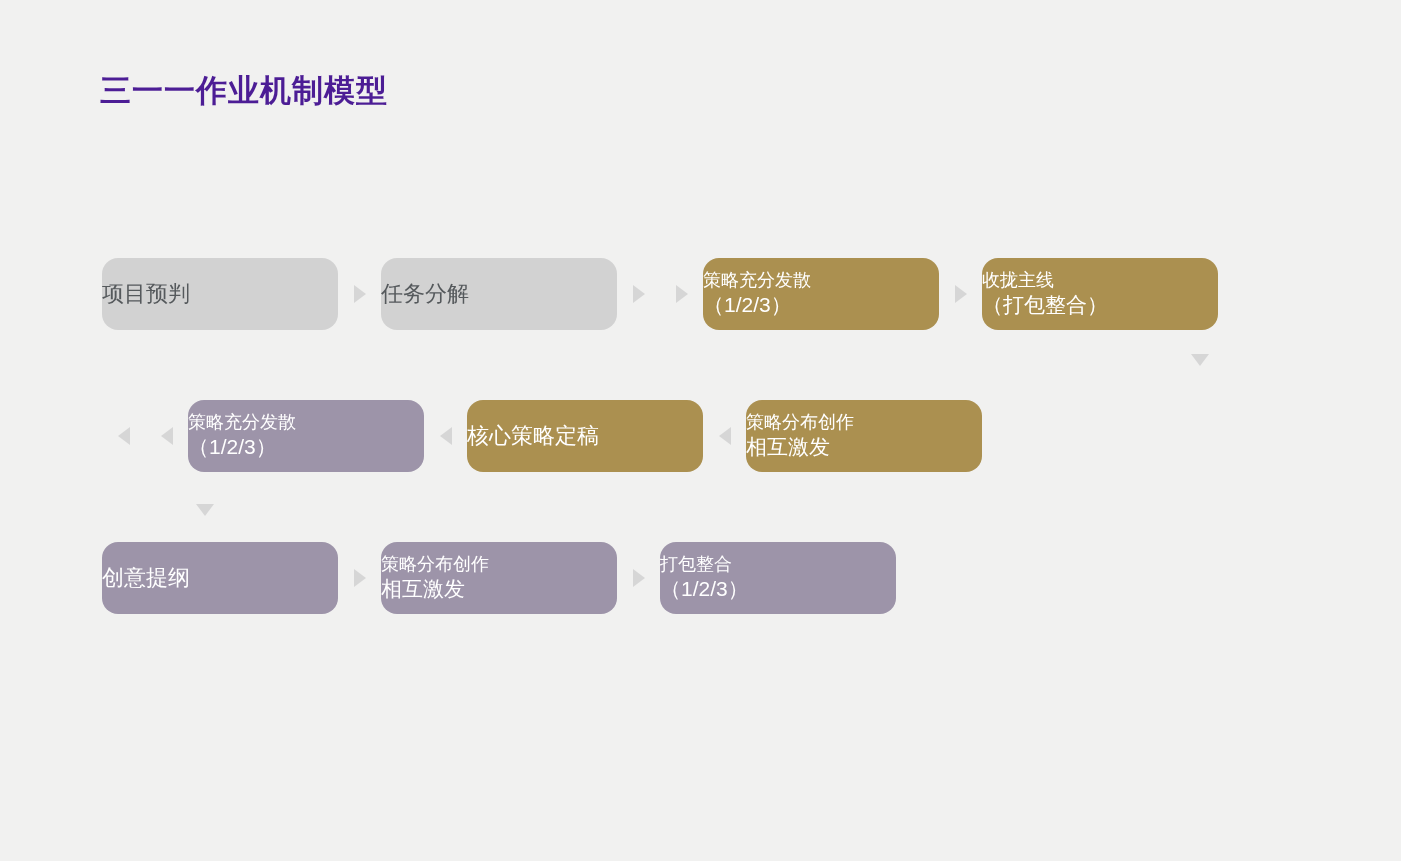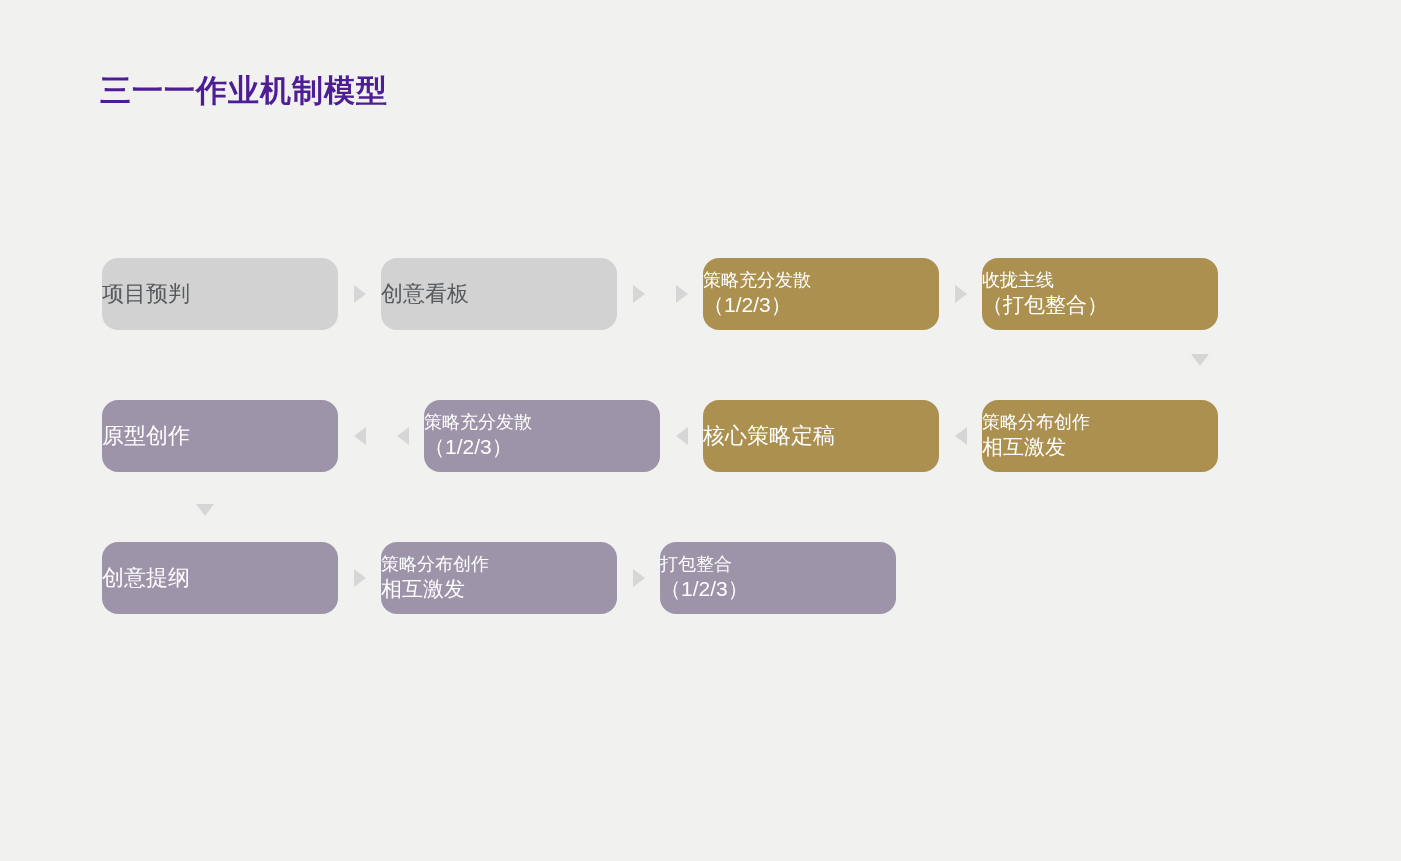--- a/index.html
+++ b/index.html
@@ -151,21 +151,21 @@
 
       <div class="node gray single">
         <span class="line1">项目预判</span>
       </div>
 
       <div class="conn">
         <span class="tri right"></span>
       </div>
 
       <div class="node gray single">
-        <span class="line1">创意看板</span>
+        <span class="line1">任务分解</span>
       </div>
 
       <div class="conn">
         <span class="tri right"></span>
       </div>
 
 
       <div class="conn">
         <span class="tri right"></span>
       </div>
@@ -181,23 +181,20 @@
 
       <div class="node gold double">
         <span class="line1">收拢主线</span>
         <span class="line2">（打包整合）</span>
       </div>
 
     </div>
 
     <div class="flow-row">
 
-      <div class="node purple single">
-        <span class="line1">原型创作</span>
-      </div>
 
       <div class="conn">
         <span class="tri left"></span>
       </div>
 
 
       <div class="conn">
         <span class="tri left"></span>
       </div>
 

